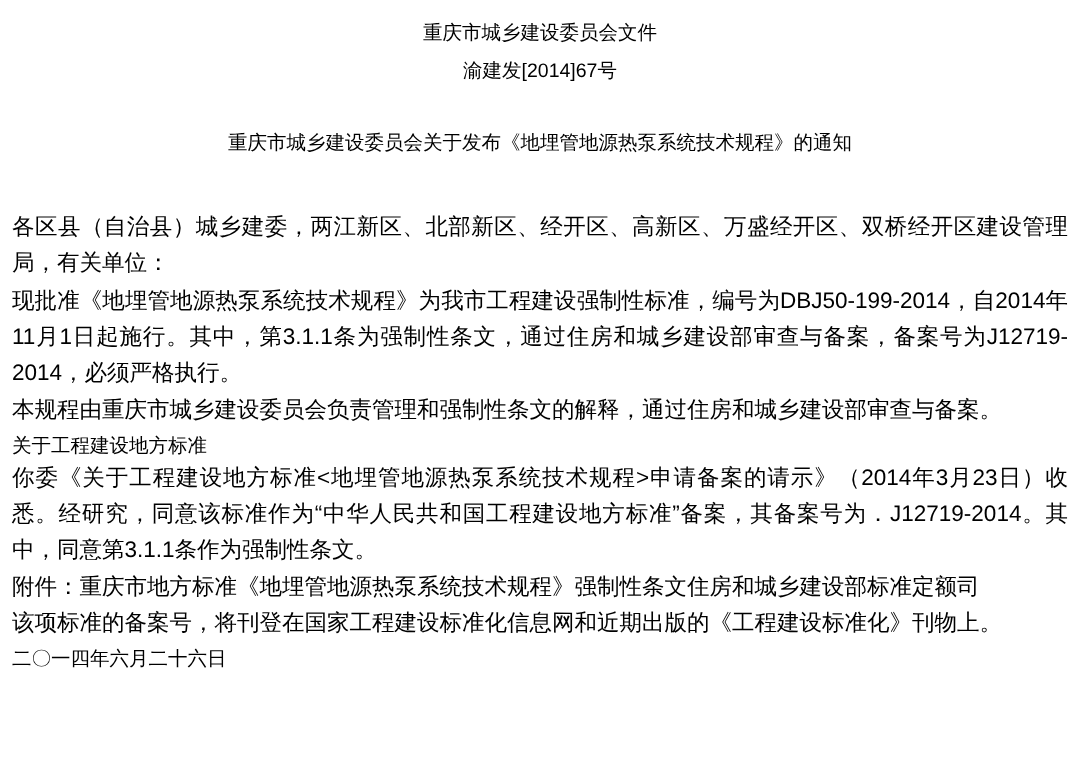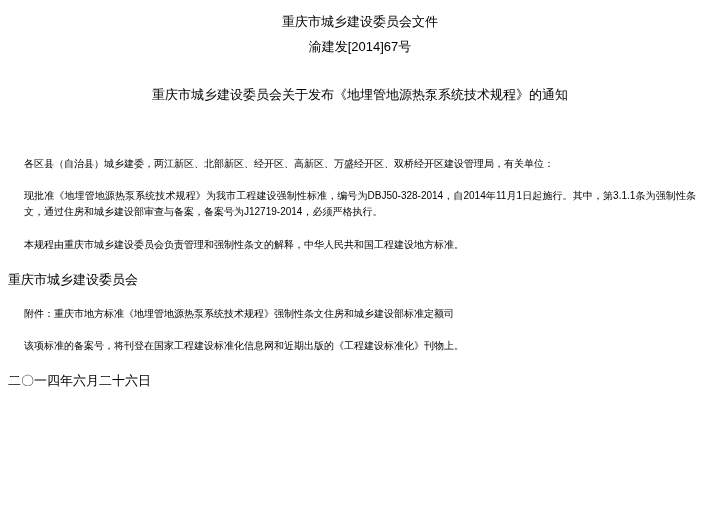--- a/index.html
+++ b/index.html
@@ -43,25 +43,25 @@
     margin-bottom: 6px;
     margin-top: 24px;
   }
   .spacer-lg {
     height: 26px;
   }
   .body-block {
     margin: 0;
   }
   .para {
-    margin: 16px;
+    margin: 0;
     padding: 0 2px;
     text-align: justify;
     text-justify: inter-ideograph;
-    font-size: 10px;
+    font-size: 15px;
     line-height: 1.62;
   }
   .sign {
     margin: 0;
     padding: 0 2px;
     font-size: 13px;
     line-height: 1.62;
   }
 </style>
 </head>
@@ -75,29 +75,30 @@
   </div>
 
   <div class="doc-subject">重庆市城乡建设委员会关于发布《地埋管地源热泵系统技术规程》的通知</div>
 
   <div class="spacer-lg"></div>
 
   <div class="body-block">
 
     <p class="para">各区县（自治县）城乡建委，两江新区、北部新区、经开区、高新区、万盛经开区、双桥经开区建设管理局，有关单位：</p>
 
-    <p class="para">现批准《地埋管地源热泵系统技术规程》为我市工程建设强制性标准，编号为DBJ50-328-2014，自2014年11月1日起施行。其中，第3.1.1条为强制性条文，通过住房和城乡建设部审查与备案，备案号为J12719-2014，必须严格执行。</p>
+    <p class="para">现批准《地埋管地源热泵系统技术规程》为我市工程建设强制性标准，编号为DBJ50-199-2014，自2014年11月1日起施行。其中，第3.1.1条为强制性条文，通过住房和城乡建设部审查与备案，备案号为J12719-2014，必须严格执行。</p>
 
-    <p class="para">本规程由重庆市城乡建设委员会负责管理和强制性条文的解释，中华人民共和国工程建设地方标准。</p>
+    <p class="para">本规程由重庆市城乡建设委员会负责管理和强制性条文的解释，通过住房和城乡建设部审查与备案。</p>
 
-    <p class="sign">重庆市城乡建设委员会</p>
+    <p class="sign">关于工程建设地方标准</p>
 
 
 
 
+    <p class="para">你委《关于工程建设地方标准&lt;地埋管地源热泵系统技术规程&gt;申请备案的请示》（2014年3月23日）收悉。经研究，同意该标准作为“中华人民共和国工程建设地方标准”备案，其备案号为．J12719-2014。其中，同意第3.1.1条作为强制性条文。</p>
 
     <p class="para">附件：重庆市地方标准《地埋管地源热泵系统技术规程》强制性条文住房和城乡建设部标准定额司</p>
 
     <p class="para">该项标准的备案号，将刊登在国家工程建设标准化信息网和近期出版的《工程建设标准化》刊物上。</p>
 
     <p class="sign">二〇一四年六月二十六日</p>
 
   </div>
 </div>
 

